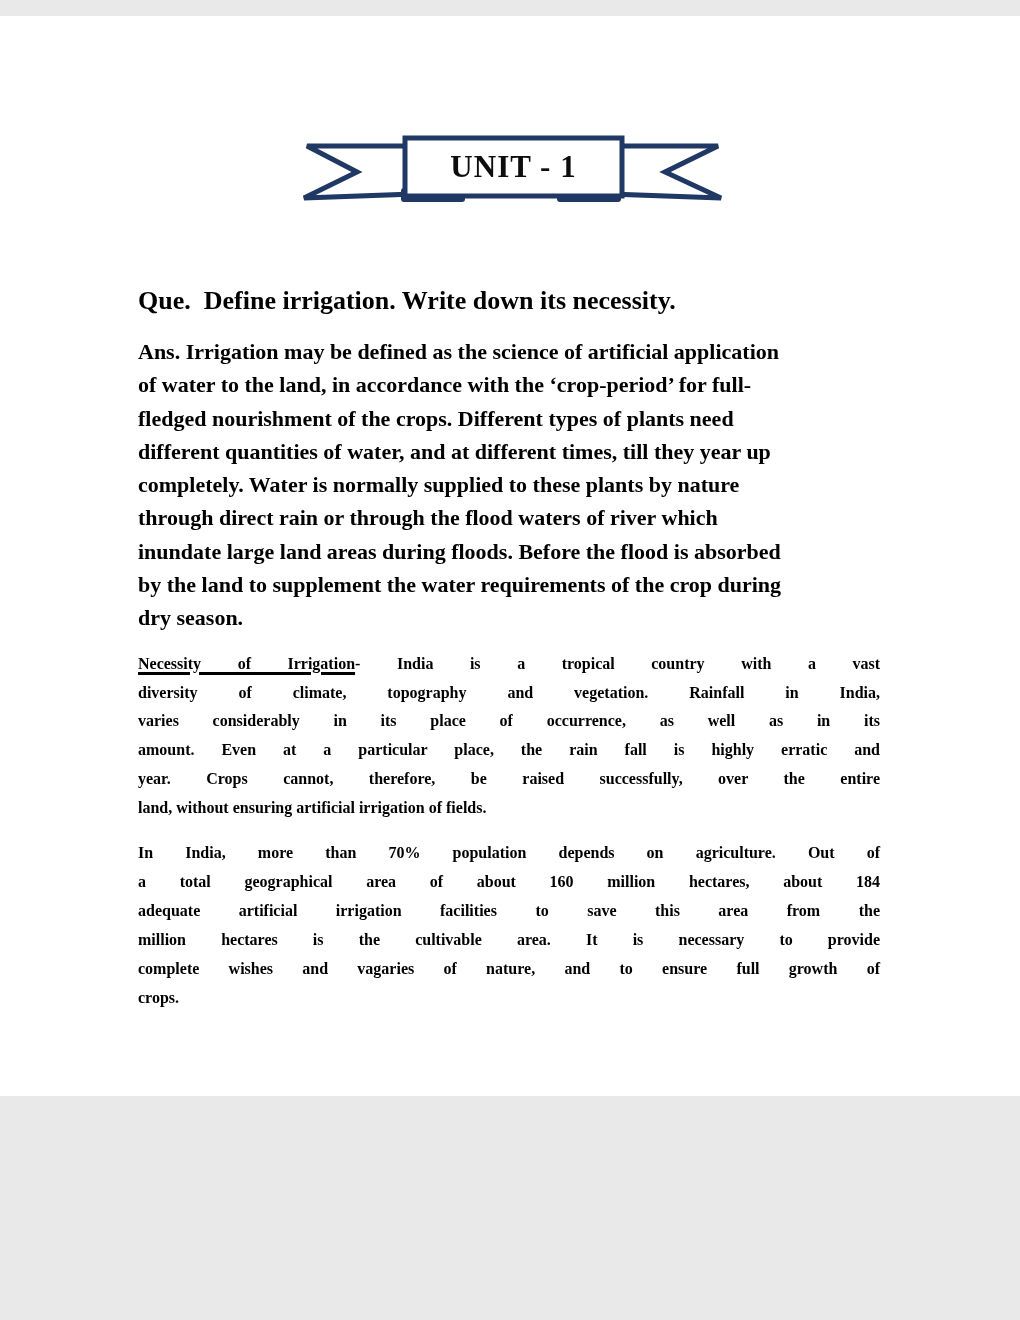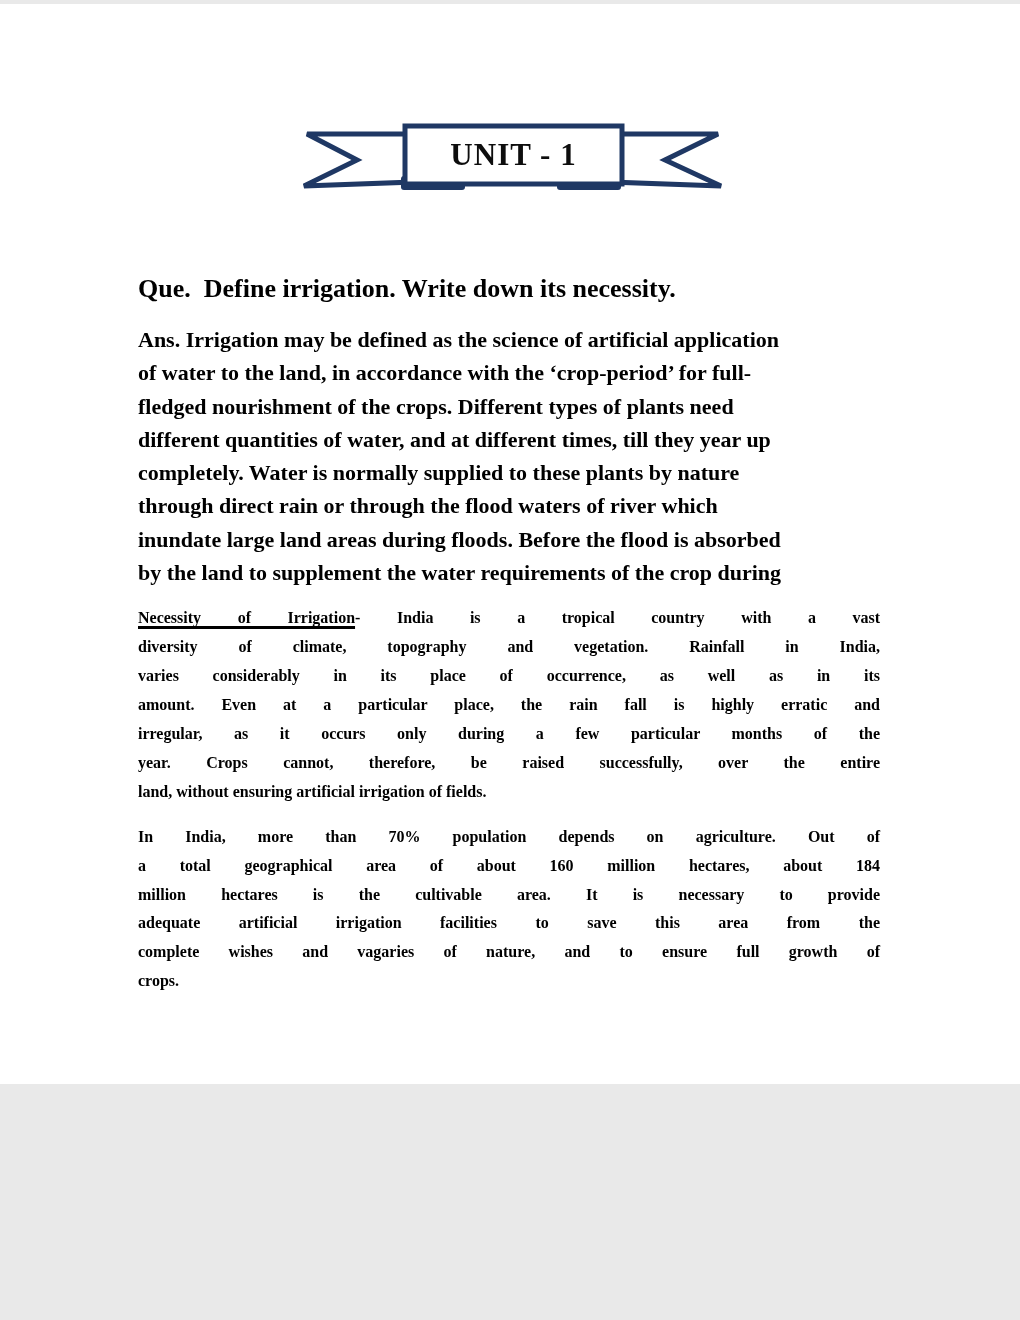--- a/index.html
+++ b/index.html
@@ -1,19 +1,19 @@
 <!DOCTYPE html>
 <html><head>
 <meta charset="utf-8">
 <style>
   html,body { margin:0; padding:0; background:#e9e9e9; }
   .page {
     position:relative;
     width:1020px; height:1080px;
-    margin:4px auto;
+    margin:16px auto;
     background:#ffffff;
     font-family:"Liberation Serif", serif;
     font-weight:bold;
     color:#000000;
     overflow:hidden;
   }
 
   
   .banner { position:absolute; top:118px; left:295px; width:432px; height:80px; }
   .banner svg { position:absolute; left:0; top:0; }
@@ -72,37 +72,37 @@
 
     <div class="para ans">
       <div class="line">Ans. Irrigation may be defined as the science of artificial application</div>
       <div class="line">of water to the land, in accordance with the ‘crop-period’ for full-</div>
       <div class="line">fledged nourishment of the crops. Different types of plants need</div>
       <div class="line">different quantities of water, and at different times, till they year up</div>
       <div class="line">completely. Water is normally supplied to these plants by nature</div>
       <div class="line">through direct rain or through the flood waters of river which</div>
       <div class="line">inundate large land areas during floods. Before the flood is absorbed</div>
       <div class="line">by the land to supplement the water requirements of the crop during</div>
+      <div class="line">dry season.</div>
     </div>
 
     <div class="para just necessity">
       <div class="line"><span class="u">Necessity of Irrigation</span><span>- India is a tropical country with a vast</span></div>
       <div class="line">diversity of climate, topography and vegetation. Rainfall in India,</div>
       <div class="line">varies considerably in its place of occurrence, as well as in its</div>
       <div class="line">amount. Even at a particular place, the rain fall is highly erratic and</div>
-      <div class="line">irregular, as it occurs only during a few particular months of the</div>
       <div class="line">year. Crops cannot, therefore, be raised successfully, over the entire</div>
       <div class="line last">land, without ensuring artificial irrigation of fields.</div>
     </div>
 
     <div class="para just india">
       <div class="line">In India, more than 70% population depends on agriculture. Out of</div>
       <div class="line">a total geographical area of about 160 million hectares, about 184</div>
+      <div class="line">adequate artificial irrigation facilities to save this area from the</div>
       <div class="line">million hectares is the cultivable area. It is necessary to provide</div>
-      <div class="line">adequate artificial irrigation facilities to save this area from the</div>
       <div class="line">complete wishes and vagaries of nature, and to ensure full growth of</div>
       <div class="line last">crops.</div>
     </div>
 
   </div>
 
   <div class="footer-rule"></div>
   <div class="footer-page">(3)</div>
 
 </div>

